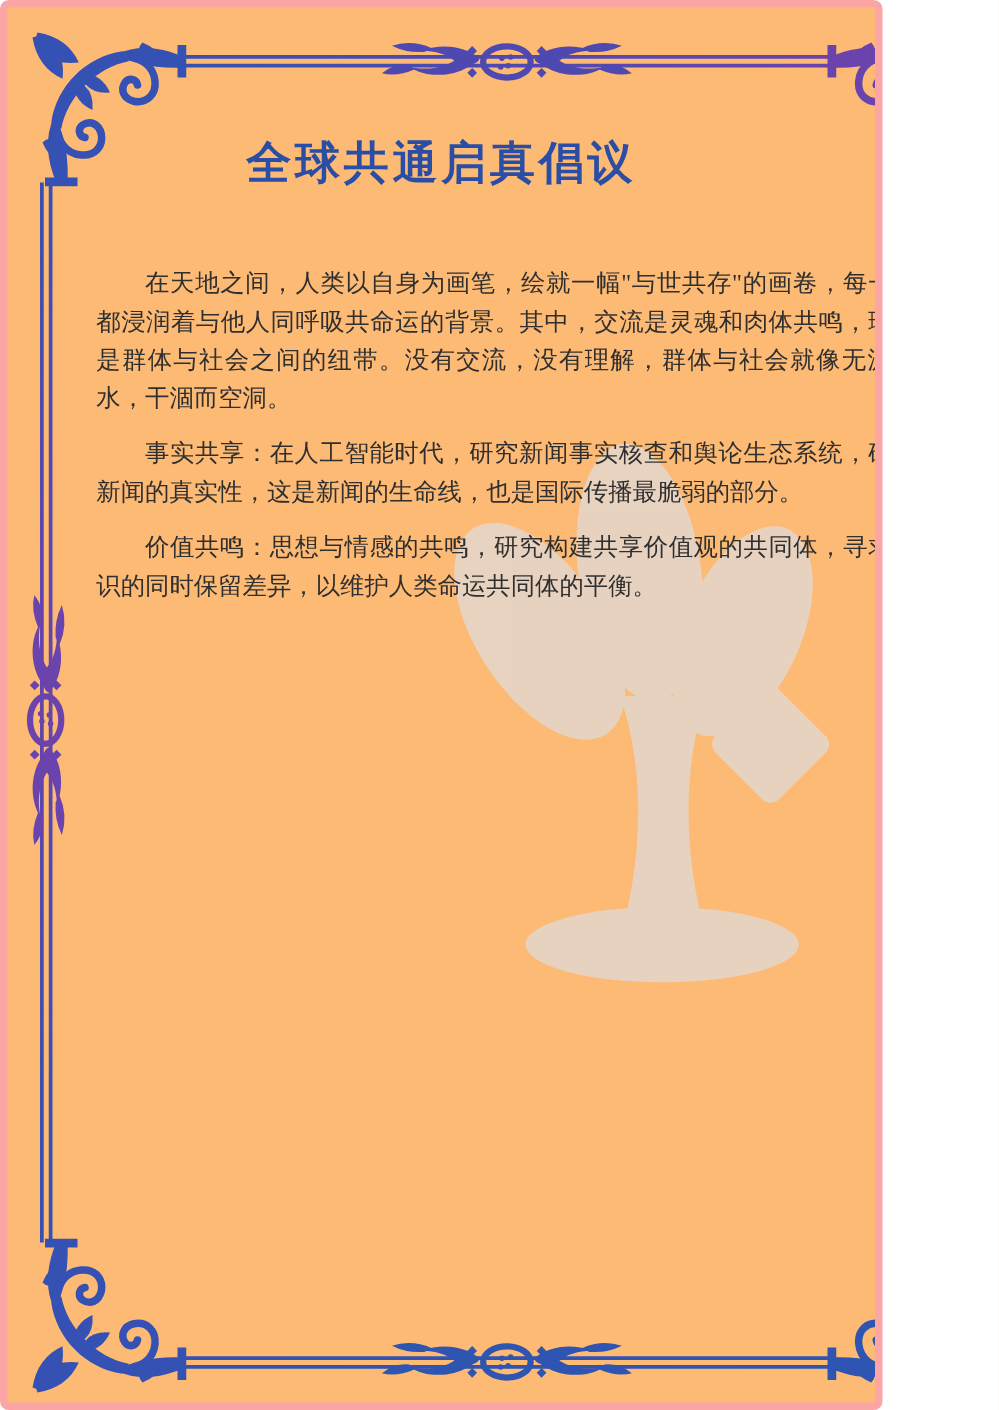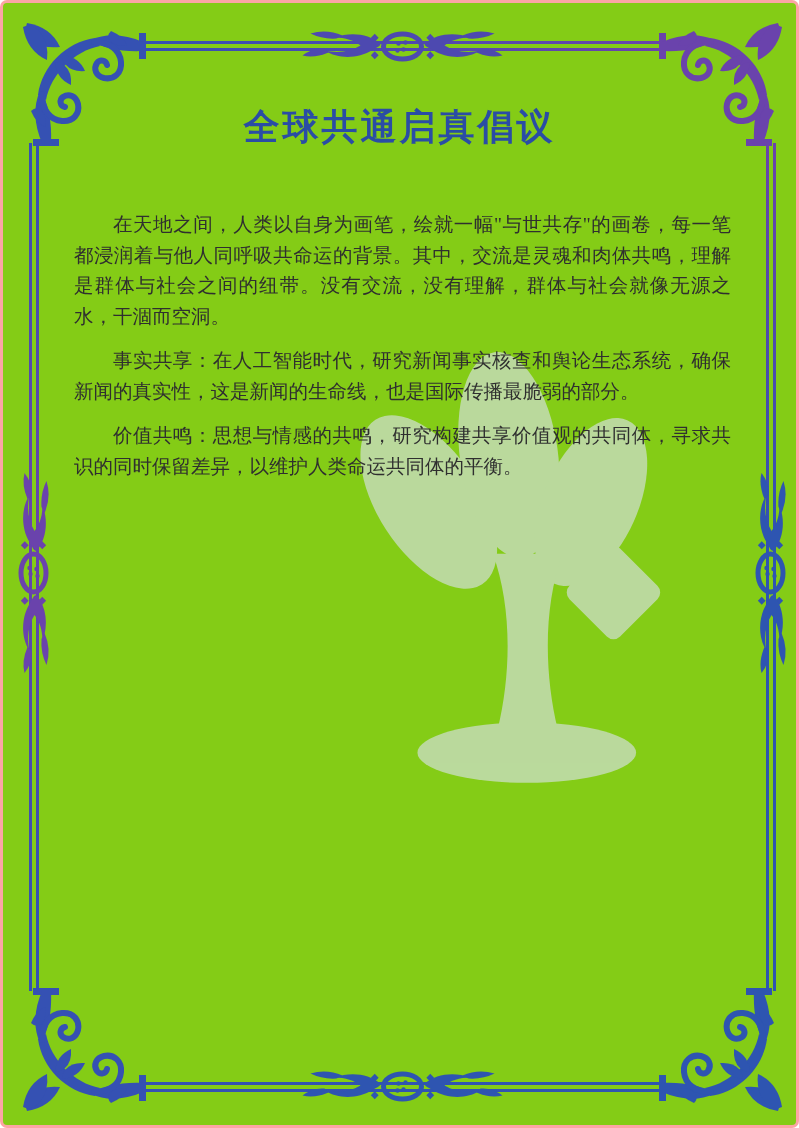--- a/index.html
+++ b/index.html
@@ -1,21 +1,21 @@
 <!DOCTYPE html>
 <html lang="zh"><head>
 <meta charset="utf-8">
 <style>
   html,body{margin:0;padding:0;background:#ffffff;}
   .sheet{
     position:relative;
-    width:799px;height:1128px;
+    width:706px;height:1128px;
     box-sizing:border-box;
-    background:#84cc16;
-    border:3px solid #fca5a5;
+    background:#fdba74;
+    border:6px solid #fca5a5;
     border-radius:7px;
     overflow:hidden;
     font-family:"Liberation Serif","DejaVu Serif",serif;
   }
   svg.frame{position:absolute;left:0;top:0;width:799px;height:1128px;pointer-events:none;}
   svg.watermark{position:absolute;left:295px;top:320px;width:450px;height:490px;pointer-events:none;}
   .st6{stroke:currentColor;stroke-width:6;fill:none;stroke-linecap:round;}
   .st5{stroke:currentColor;stroke-width:5;fill:none;}
   .title{
     position:relative;

